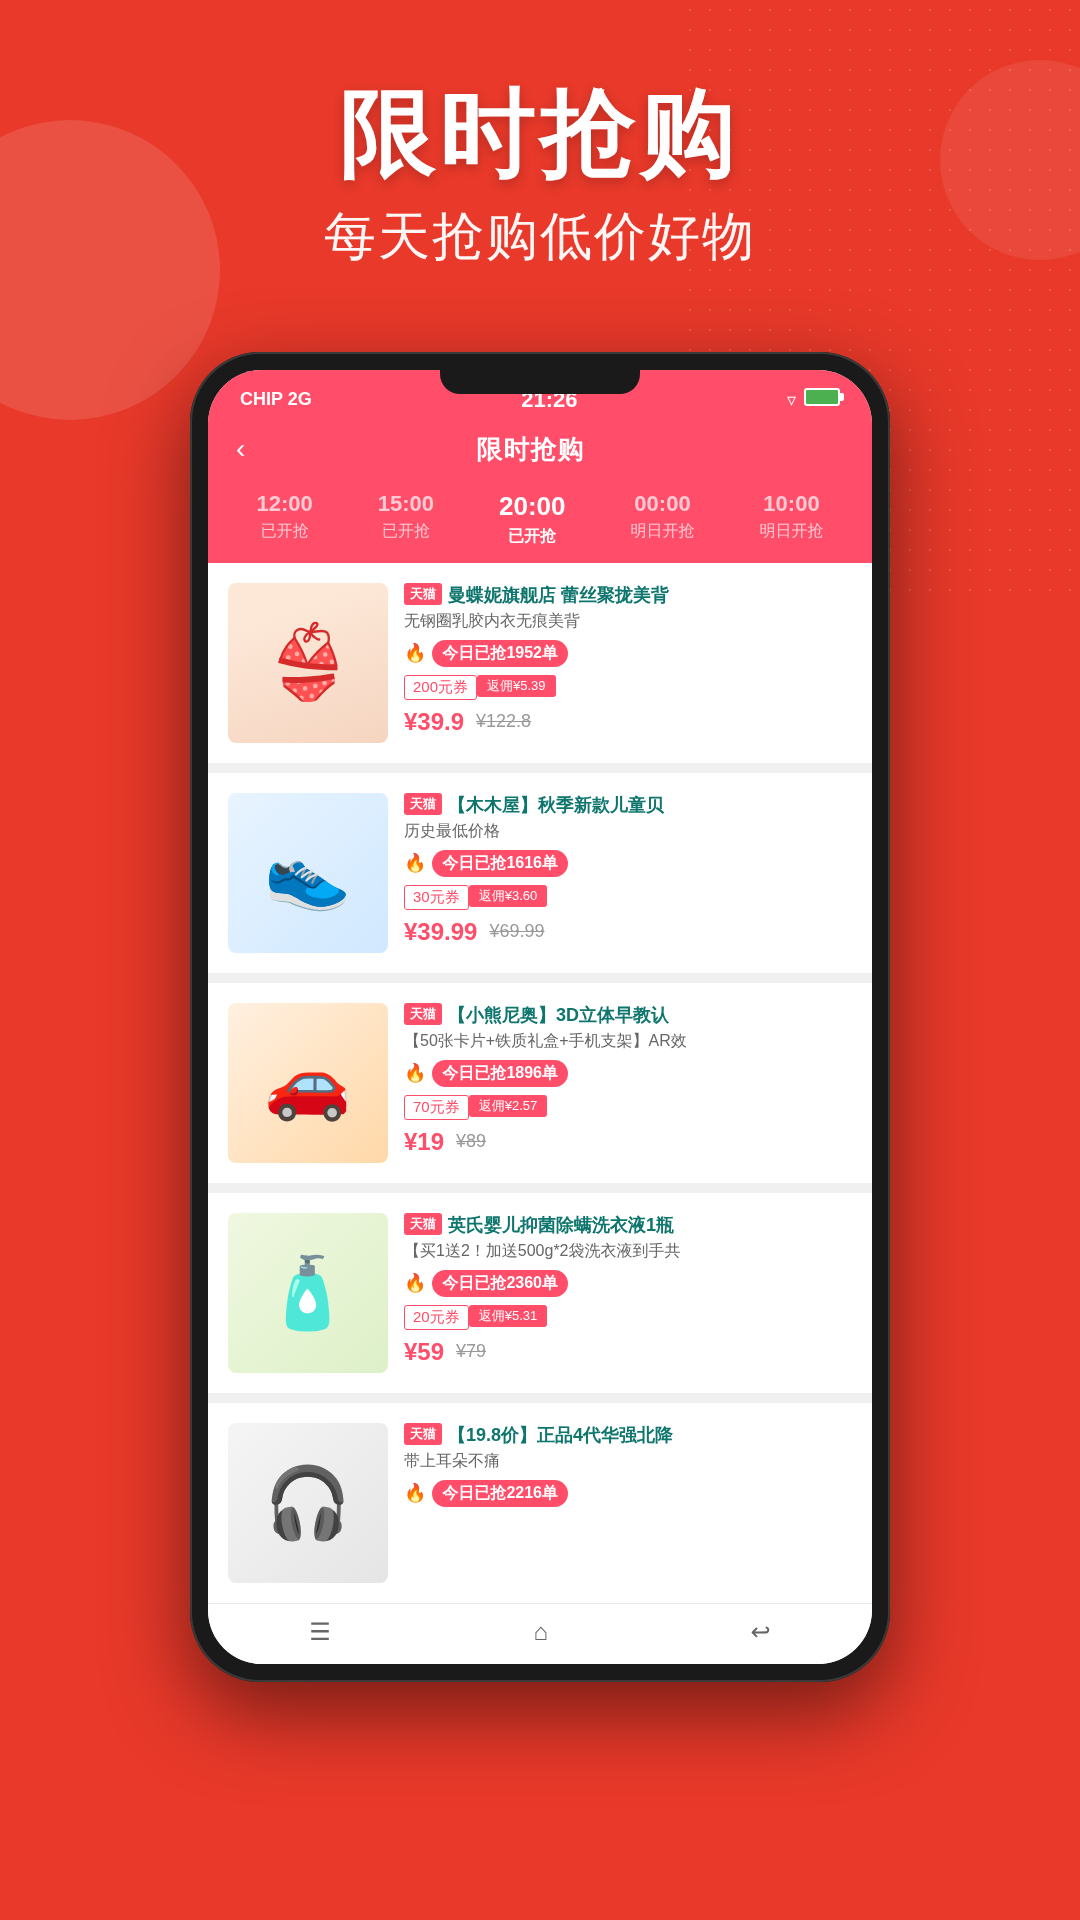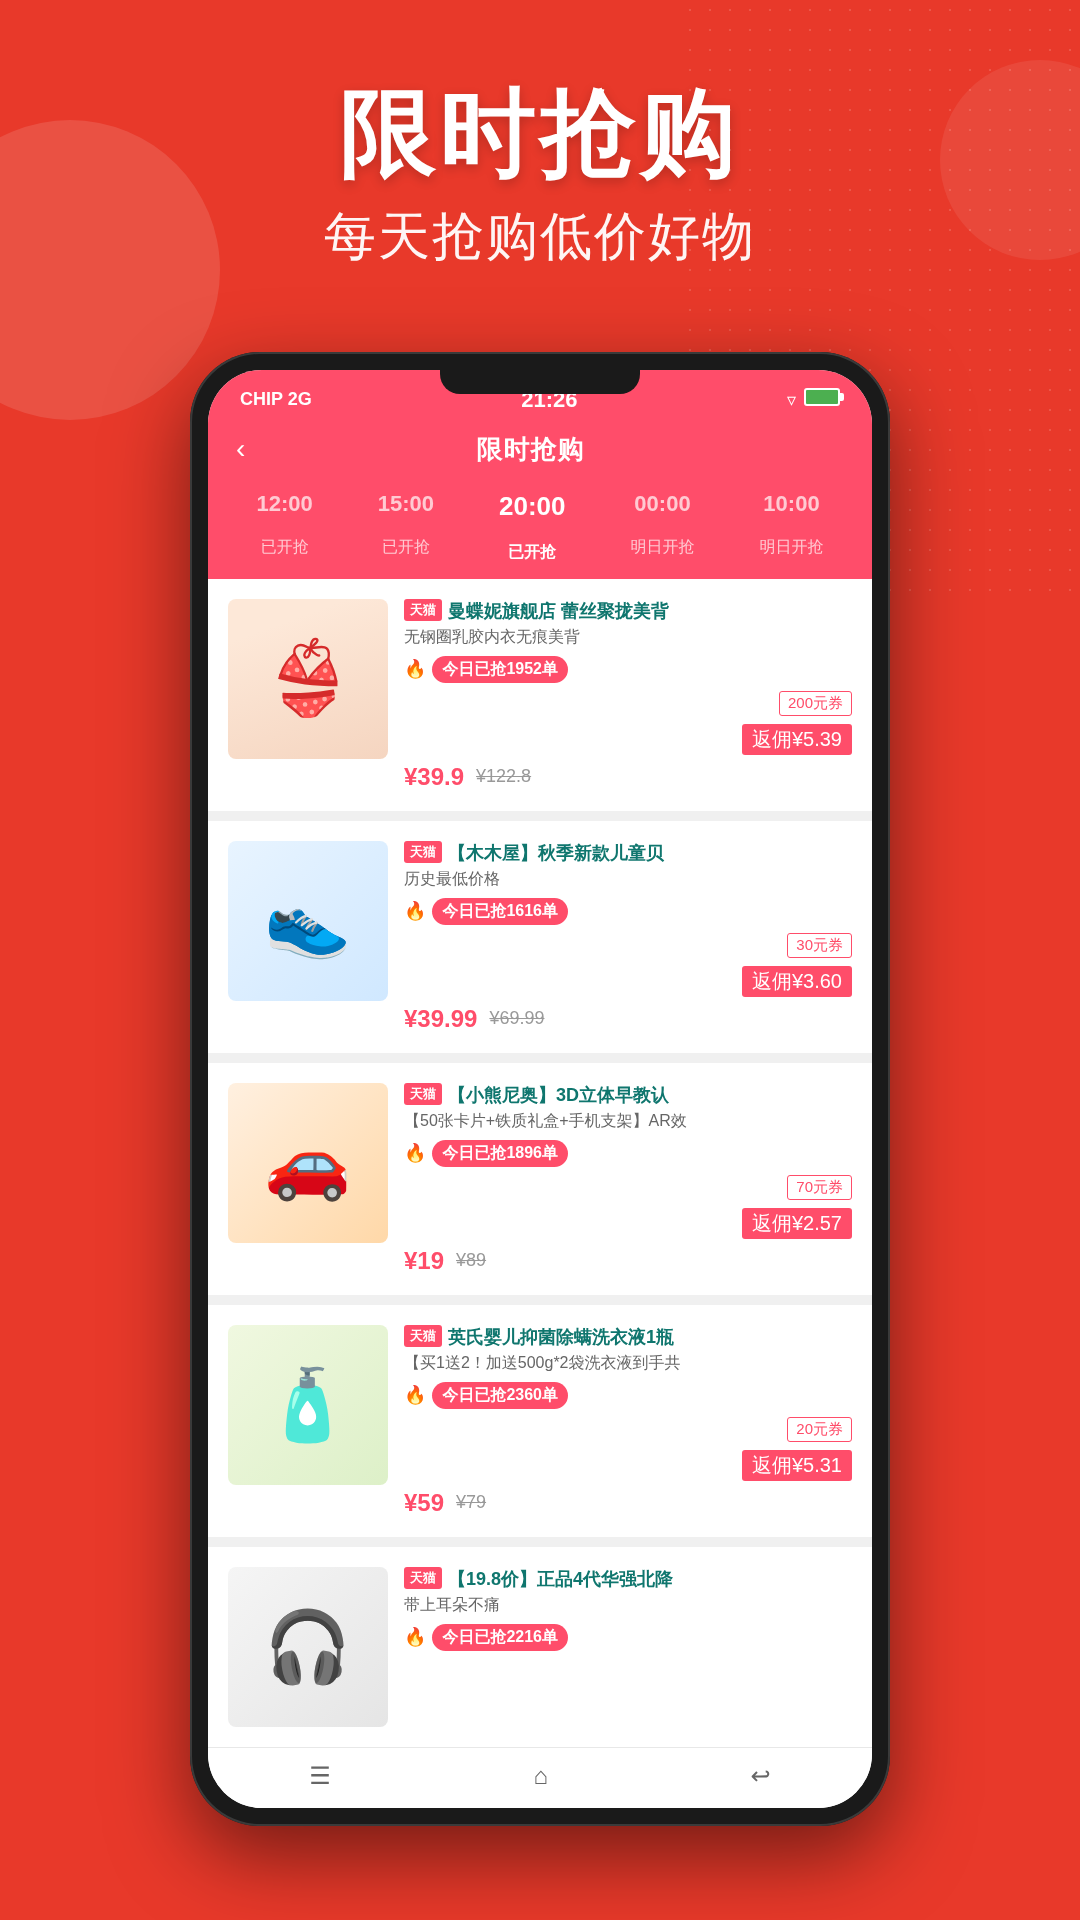--- a/index.html
+++ b/index.html
@@ -178,21 +178,21 @@
     .time-tabs {
       background: #ff4d6a;
       display: flex;
       justify-content: space-around;
       padding: 8px 16px 16px;
     }
     .time-tab {
       display: flex;
       flex-direction: column;
       align-items: center;
-      gap: 20px;
+      gap: 4px;
     }
     .time-tab .time-val {
       font-size: 22px;
       font-weight: 700;
       color: rgba(255,255,255,0.7);
     }
     .time-tab .time-status {
       font-size: 16px;
       color: rgba(255,255,255,0.7);
     }
@@ -274,36 +274,34 @@
     .flash-count {
       background: #ff4d6a;
       color: #fff;
       font-size: 16px;
       font-weight: 600;
       padding: 3px 10px;
       border-radius: 20px;
     }
     .coupon-row {
       display: flex;
-      align-items: flex-end;
-      gap: 8px;
+      align-items: flex-start;
       margin-bottom: 8px;
-      flex-direction: column;
     }
     .coupon-tag {
       border: 1.5px solid #ff4d6a;
       color: #ff4d6a;
       font-size: 15px;
       padding: 2px 8px;
       border-radius: 3px;
     }
     .rebate-tag {
       background: #ff4d6a;
       color: #fff;
-      font-size: 20px;
+      font-size: 13px;
       padding: 2px 10px;
       border-radius: 3px;
     }
     .price-row {
       display: flex;
       align-items: center;
       gap: 12px;
     }
     .price-current {
       color: #ff4d6a;

